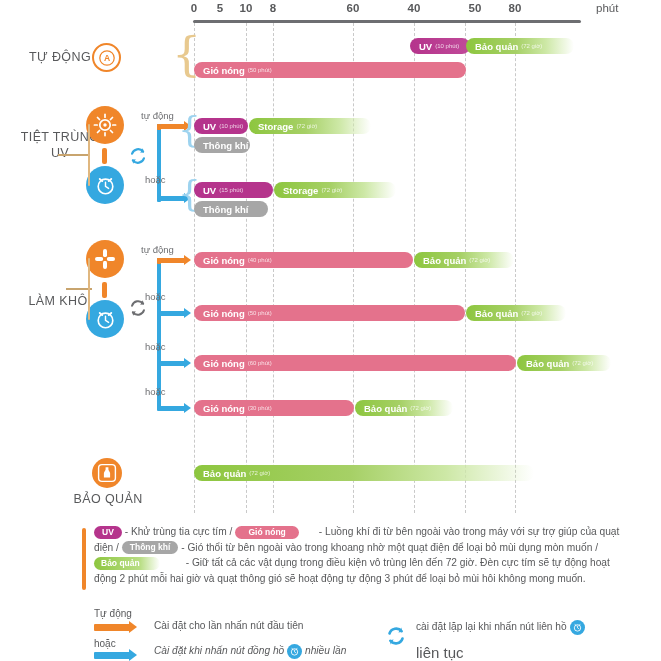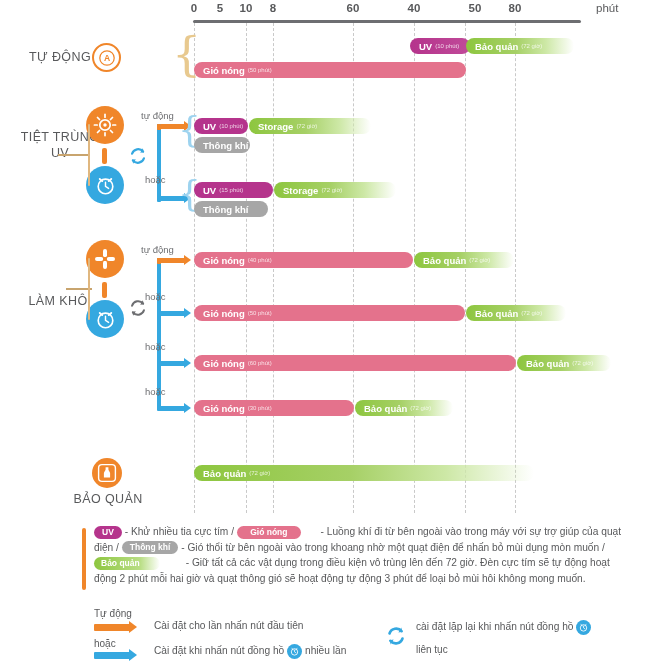--- a/index.html
+++ b/index.html
@@ -345,73 +345,73 @@
   <div class="bar green" style="left:194px; top:465px; width:340px;">
     <span>Bảo quản</span>
     <span class="sub">(72 giờ)</span>
   </div>
 
   <div class="legend-wrap">
     <div class="legend-bar-accent"></div>
 
     <div class="legend-text" style="position:absolute; left:12px; top:0px; width:536px;">
       <span class="pill magenta">UV</span>
-      <span>- Khử nhiều tia cực tím /</span>
+      <span>- Khử trùng tia cực tím /</span>
       <span class="pill pink">Gió nóng</span>
       <span style="display:inline-block;width:14px"></span>
       <span>- Luồng khí đi từ bên ngoài vào trong máy với sự trợ giúp</span>
       <span>của quạt điện /</span>
       <span class="pill grey">Thông khí</span>
-      <span>- Gió thổi từ bên ngoài vào trong khoang nhờ một quạt điện để nhấn bỏ mùi</span>
+      <span>- Gió thổi từ bên ngoài vào trong khoang nhờ một quạt điện để loại bỏ mùi</span>
       <span>dụng mòn muốn /</span>
       <span class="pill green">Bảo quản</span>
       <span style="display:inline-block;width:20px"></span>
       <span>- Giữ tất cả các vật dụng trong điều kiện vô trùng lên đến</span>
       <span>72 giờ. Đèn cực tím sẽ tự động hoạt động 2 phút mỗi hai giờ và quạt thông gió sẽ hoạt động tự động 3</span>
       <span>phút để loại bỏ mùi hôi không mong muốn.</span>
     </div>
 
     <div class="legend-foot">
       <div style="position:absolute; left:12px; top:-14px; font-size:10px;">Tự động</div>
       <div class="arrow-key o" style="left:12px; top:2px; width:36px;"></div>
       <div class="key-tip o" style="left:47px; top:-1px;"></div>
 
       <div style="position:absolute; left:12px; top:16px; font-size:10px;">hoặc</div>
       <div class="arrow-key b" style="left:12px; top:30px; width:36px;"></div>
       <div class="key-tip b" style="left:47px; top:27px;"></div>
 
       <div style="position:absolute; left:72px; top:-2px; font-size:10.2px;">Cài đặt cho lần nhấn nút đầu tiên</div>
 
-      <div style="position:absolute; left:72px; top:22px; font-size:10.2px; white-space:nowrap;">
+      <div style="position:absolute; left:72px; top:22px; font-size:10.2px; white-space:nowrap;font-style:italic;">
         <span>Cài đặt khi nhấn nút đồng hồ</span>
         <span class="clock-inline">
           <svg width="11" height="11" viewBox="0 0 26 26">
             <circle cx="13" cy="14" r="7.6" fill="none" stroke="#fff" stroke-width="2"></circle>
             <path d="M7 6.2 L9.6 8.4 M19 6.2 L16.4 8.4" stroke="#fff" stroke-width="2.2" stroke-linecap="round"></path>
             <path d="M13 9.6 V14 L16.2 16" stroke="#fff" stroke-width="1.8" stroke-linecap="round" fill="none"></path>
           </svg>
         </span>
         <span>nhiều lần</span>
       </div>
 
       <div style="position:absolute; left:302px; top:2px;">
         <svg width="24" height="24" viewBox="0 0 24 24">
           <path d="M5.5 9.5 A7 7 0 0 1 17.6 7.2" fill="none" stroke="#35a8e0" stroke-width="2.6" stroke-linecap="round"></path>
           <path d="M18.5 14.5 A7 7 0 0 1 6.4 16.8" fill="none" stroke="#35a8e0" stroke-width="2.6" stroke-linecap="round"></path>
           <path d="M17.2 3.6 L18.6 7.8 L14.4 8.4 Z" fill="#35a8e0"></path>
           <path d="M6.8 20.4 L5.4 16.2 L9.6 15.6 Z" fill="#35a8e0"></path>
         </svg>
       </div>
       <div style="position:absolute; left:334px; top:-2px; font-size:10.2px; white-space:nowrap;">
-        <span>cài đặt lặp lại khi nhấn nút đồng hồ</span>
+        <span>cài đặt lặp lại khi nhấn nút liên hồ</span>
         <span class="clock-inline">
           <svg width="11" height="11" viewBox="0 0 26 26">
             <circle cx="13" cy="14" r="7.6" fill="none" stroke="#fff" stroke-width="2"></circle>
             <path d="M7 6.2 L9.6 8.4 M19 6.2 L16.4 8.4" stroke="#fff" stroke-width="2.2" stroke-linecap="round"></path>
             <path d="M13 9.6 V14 L16.2 16" stroke="#fff" stroke-width="1.8" stroke-linecap="round" fill="none"></path>
           </svg>
         </span>
       </div>
-      <div style="position:absolute; left:334px; top:22px; font-size:10px;">liên tục</div>
+      <div style="position:absolute; left:334px; top:22px; font-size:15px;">liên tục</div>
     </div>
   </div>
 
 </div>
 
 </body></html>

